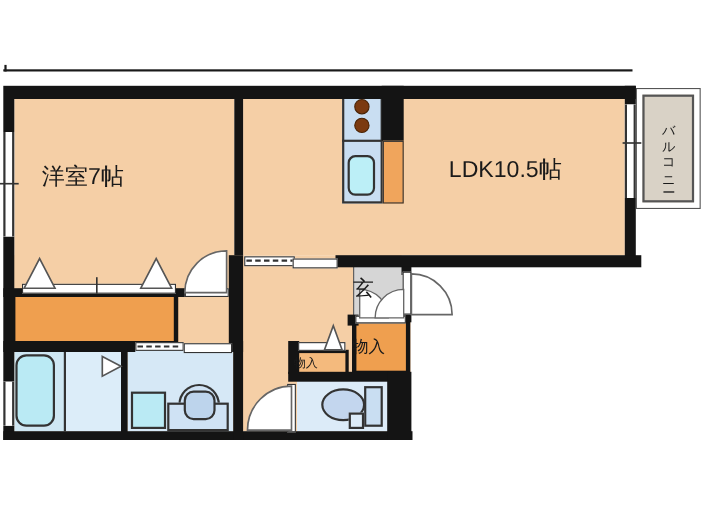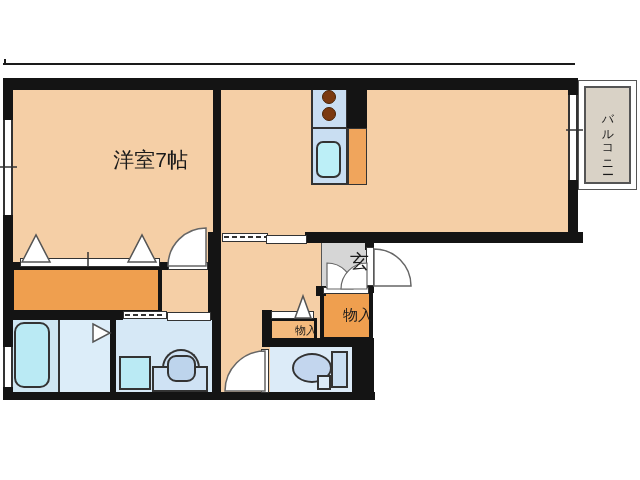--- a/index.html
+++ b/index.html
@@ -6,21 +6,21 @@
   #stage{position:relative;width:640px;height:480px;background:#ffffff;overflow:hidden;
          font-family:"Liberation Sans","DejaVu Sans",sans-serif;color:#1a1a1a;}
   #stage *{position:absolute;box-sizing:border-box;}
   .floor{background:#f5cfa6;z-index:1;}
   .fix{z-index:2;}
   .wall{background:#141414;z-index:3;}
   .band{background:#ffffff;border:1px solid #333;z-index:4;}
   .leaf{background:#ffffff;border:1px solid #333;z-index:4;}
   .win{background:#ffffff;border-left:2px solid #333;border-right:2px solid #333;z-index:4;}
   svg.overlay{left:0;top:0;z-index:5;pointer-events:none;}
-  .lbl{z-index:6;text-align:right;white-space:nowrap;}
+  .lbl{z-index:6;text-align:left;white-space:nowrap;}
 
   
   #topline{left:3px;top:63px;width:572px;height:2px;background:#1a1a1a;z-index:1;}
   #toplinecap{left:4px;top:59px;width:2px;height:6px;background:#1a1a1a;z-index:1;}
 
   
   #fl-yoshitsu{left:13px;top:90px;width:200px;height:172px;}
   #fl-ldk{left:221px;top:90px;width:347px;height:142px;}
   #fl-hall{left:13px;top:232px;width:352px;height:160px;}
   #fl-genkan{left:321px;top:242px;width:48px;height:50px;background:#d6d6d6;z-index:2;border-left:1px solid #555;}
@@ -193,18 +193,19 @@
     <polygon points="295,318 303,296 311,318" fill="#fff" stroke="#555" stroke-width="1.5"></polygon>
     <polygon points="93,324 110,333 93,342" fill="#fff" stroke="#555" stroke-width="1.5"></polygon>
     <line x1="224" y1="237" x2="266" y2="237" stroke="#333" stroke-width="2" stroke-dasharray="5,3"></line>
     <line x1="125" y1="315" x2="165" y2="315" stroke="#333" stroke-width="2" stroke-dasharray="5,3"></line>
     <line x1="0" y1="167" x2="17" y2="167" stroke="#333" stroke-width="1.5"></line>
     <line x1="566" y1="130" x2="583" y2="130" stroke="#333" stroke-width="1.5"></line>
     <line x1="88" y1="252" x2="88" y2="267" stroke="#333" stroke-width="1.5"></line>
   </svg>
 
   <div id="lbl-yoshitsu" class="lbl">洋室7帖</div>
+  <div id="lbl-ldk" class="lbl">LDK10.5帖</div>
   <div id="lbl-genkan" class="lbl">玄</div>
   <div id="lbl-st-big" class="lbl">物入</div>
   <div id="lbl-st-small" class="lbl">物入</div>
   <div id="lbl-balcony" class="lbl">バルコニー</div>
 
 </div>
 
 </body></html>

